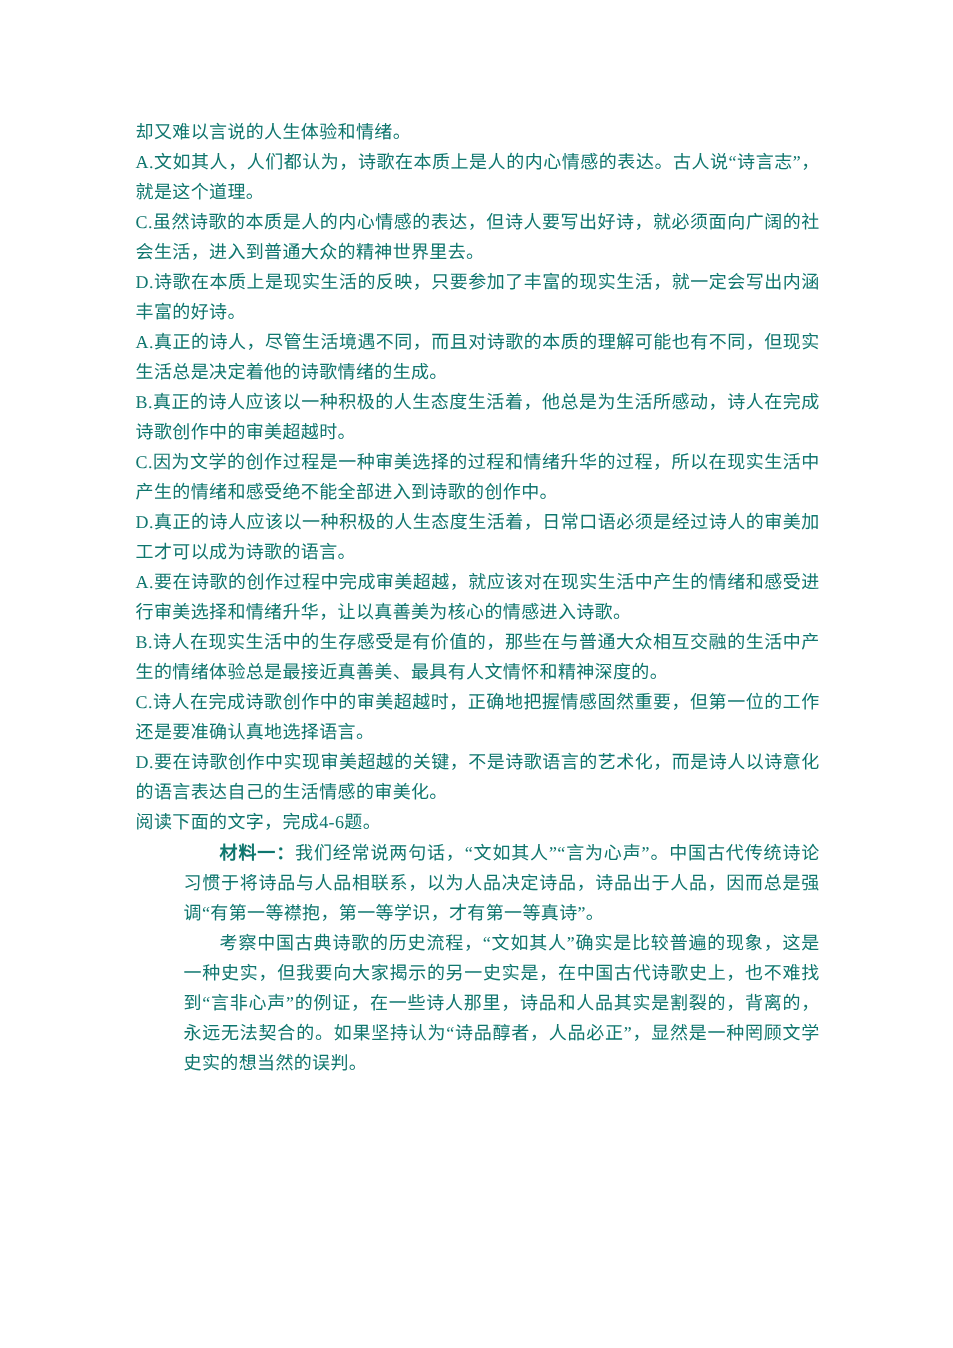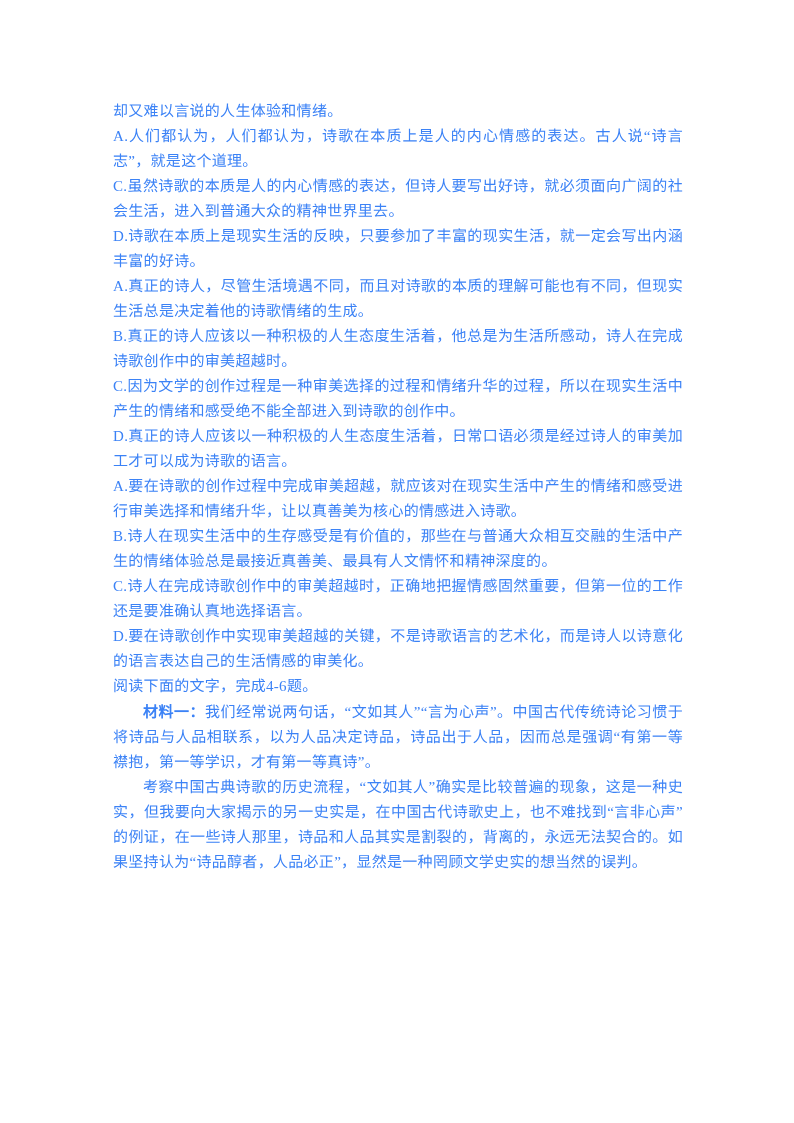--- a/index.html
+++ b/index.html
@@ -11,47 +11,48 @@
     width: 794px;
     height: 1123px;
     overflow: hidden;
   }
   .page {
     box-sizing: border-box;
     width: 794px;
     height: 1123px;
     padding: 99px 111px 0 113px;
     background: #ffffff;
-    color: #3b82f6;
+    color: #0f766e;
     font-family: "Liberation Serif", "DejaVu Serif", serif;
     font-size: 15px;
     line-height: 25px;
     text-align: justify;
     letter-spacing: 0.3px;
   }
   .page p {
     margin: 0;
     padding: 0;
   }
   p.indent {
     text-indent: 2em;
+    margin-left: 40px;
   }
   .hei {
     font-family: "Liberation Sans", "DejaVu Sans", sans-serif;
     font-weight: bold;
   }
 </style>
 </head>
 <body>
 
 <div class="page">
 
   <p>却又难以言说的人生体验和情绪。</p>
 
-  <p>A.人们都认为，人们都认为，诗歌在本质上是人的内心情感的表达。古人说“诗言志”，就是这个道理。</p>
+  <p>A.文如其人，人们都认为，诗歌在本质上是人的内心情感的表达。古人说“诗言志”，就是这个道理。</p>
   <p>C.虽然诗歌的本质是人的内心情感的表达，但诗人要写出好诗，就必须面向广阔的社会生活，进入到普通大众的精神世界里去。</p>
   <p>D.诗歌在本质上是现实生活的反映，只要参加了丰富的现实生活，就一定会写出内涵丰富的好诗。</p>
 
   <p>A.真正的诗人，尽管生活境遇不同，而且对诗歌的本质的理解可能也有不同，但现实生活总是决定着他的诗歌情绪的生成。</p>
   <p>B.真正的诗人应该以一种积极的人生态度生活着，他总是为生活所感动，诗人在完成诗歌创作中的审美超越时。</p>
   <p>C.因为文学的创作过程是一种审美选择的过程和情绪升华的过程，所以在现实生活中产生的情绪和感受绝不能全部进入到诗歌的创作中。</p>
   <p>D.真正的诗人应该以一种积极的人生态度生活着，日常口语必须是经过诗人的审美加工才可以成为诗歌的语言。</p>
 
   <p>A.要在诗歌的创作过程中完成审美超越，就应该对在现实生活中产生的情绪和感受进行审美选择和情绪升华，让以真善美为核心的情感进入诗歌。</p>
   <p>B.诗人在现实生活中的生存感受是有价值的，那些在与普通大众相互交融的生活中产生的情绪体验总是最接近真善美、最具有人文情怀和精神深度的。</p>

